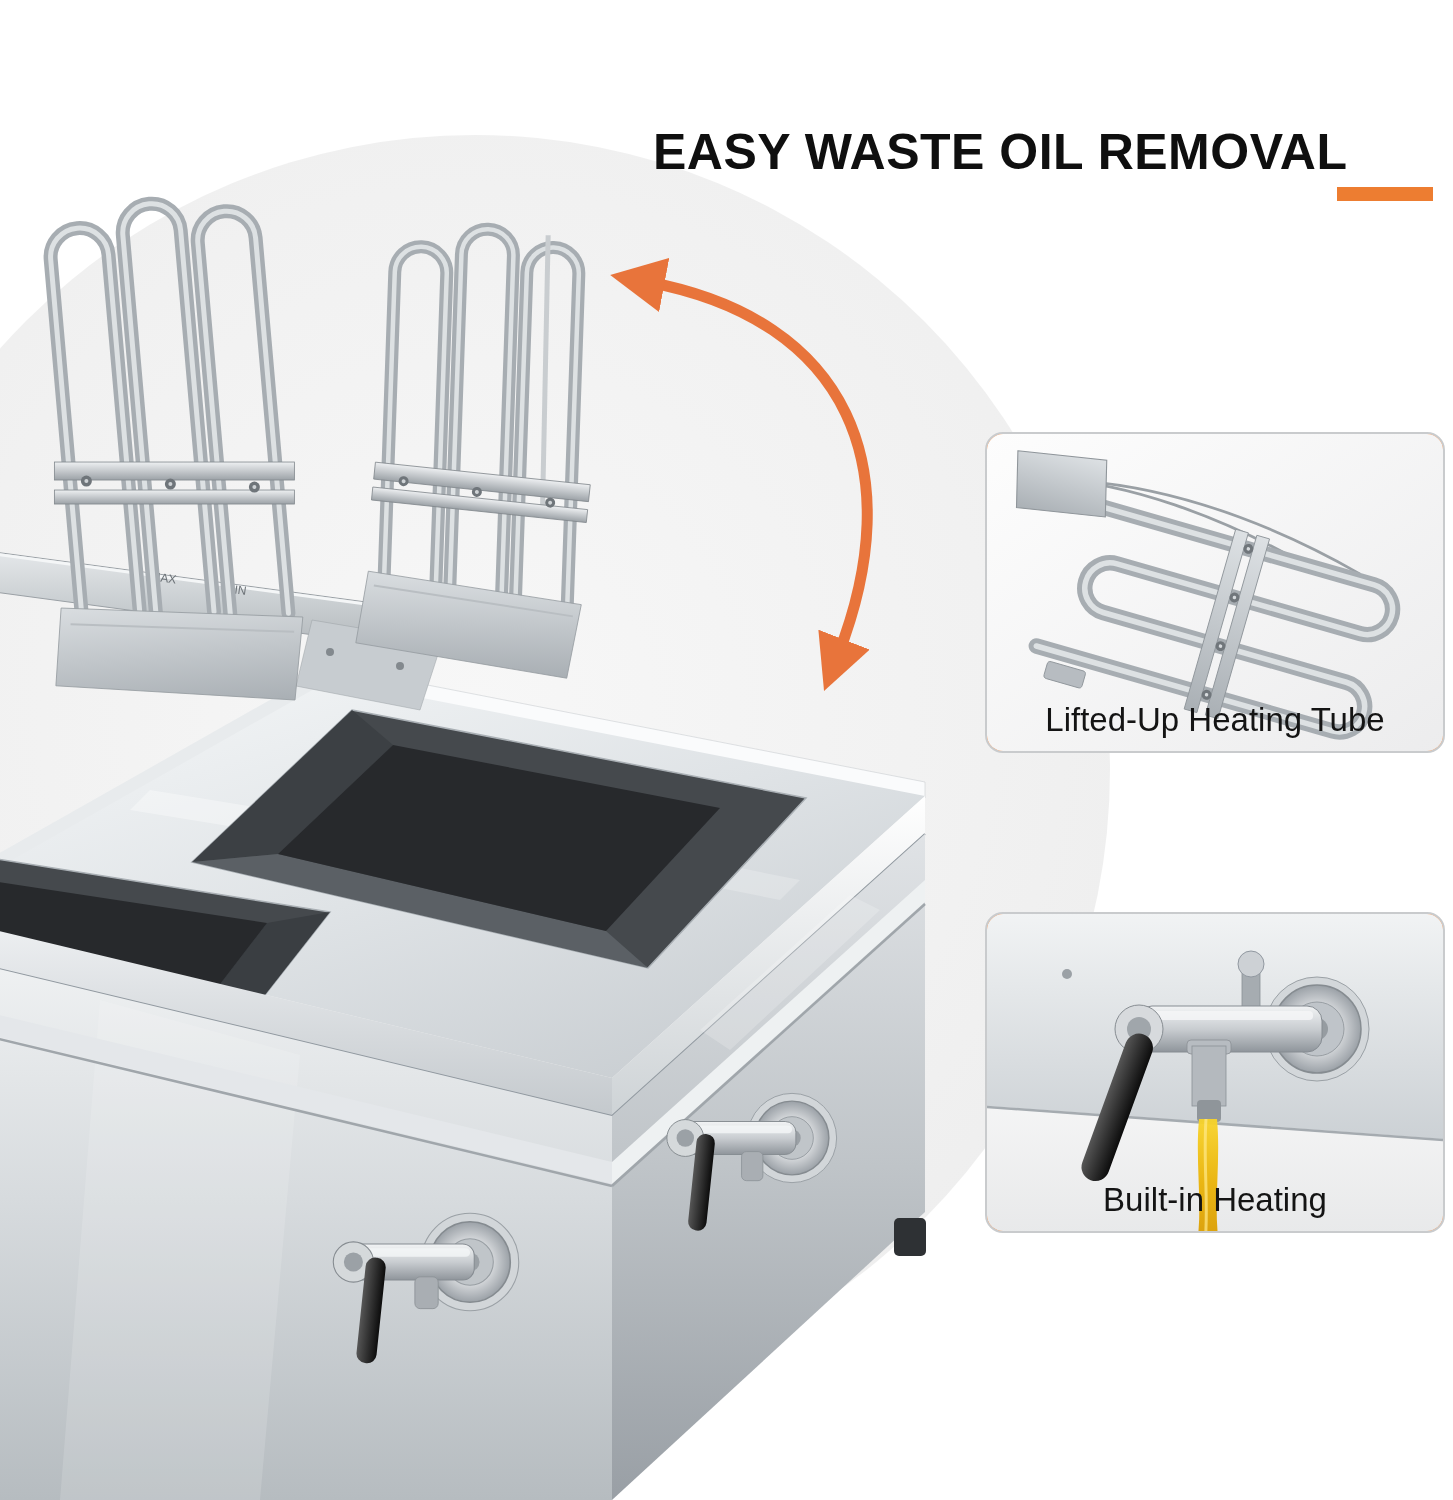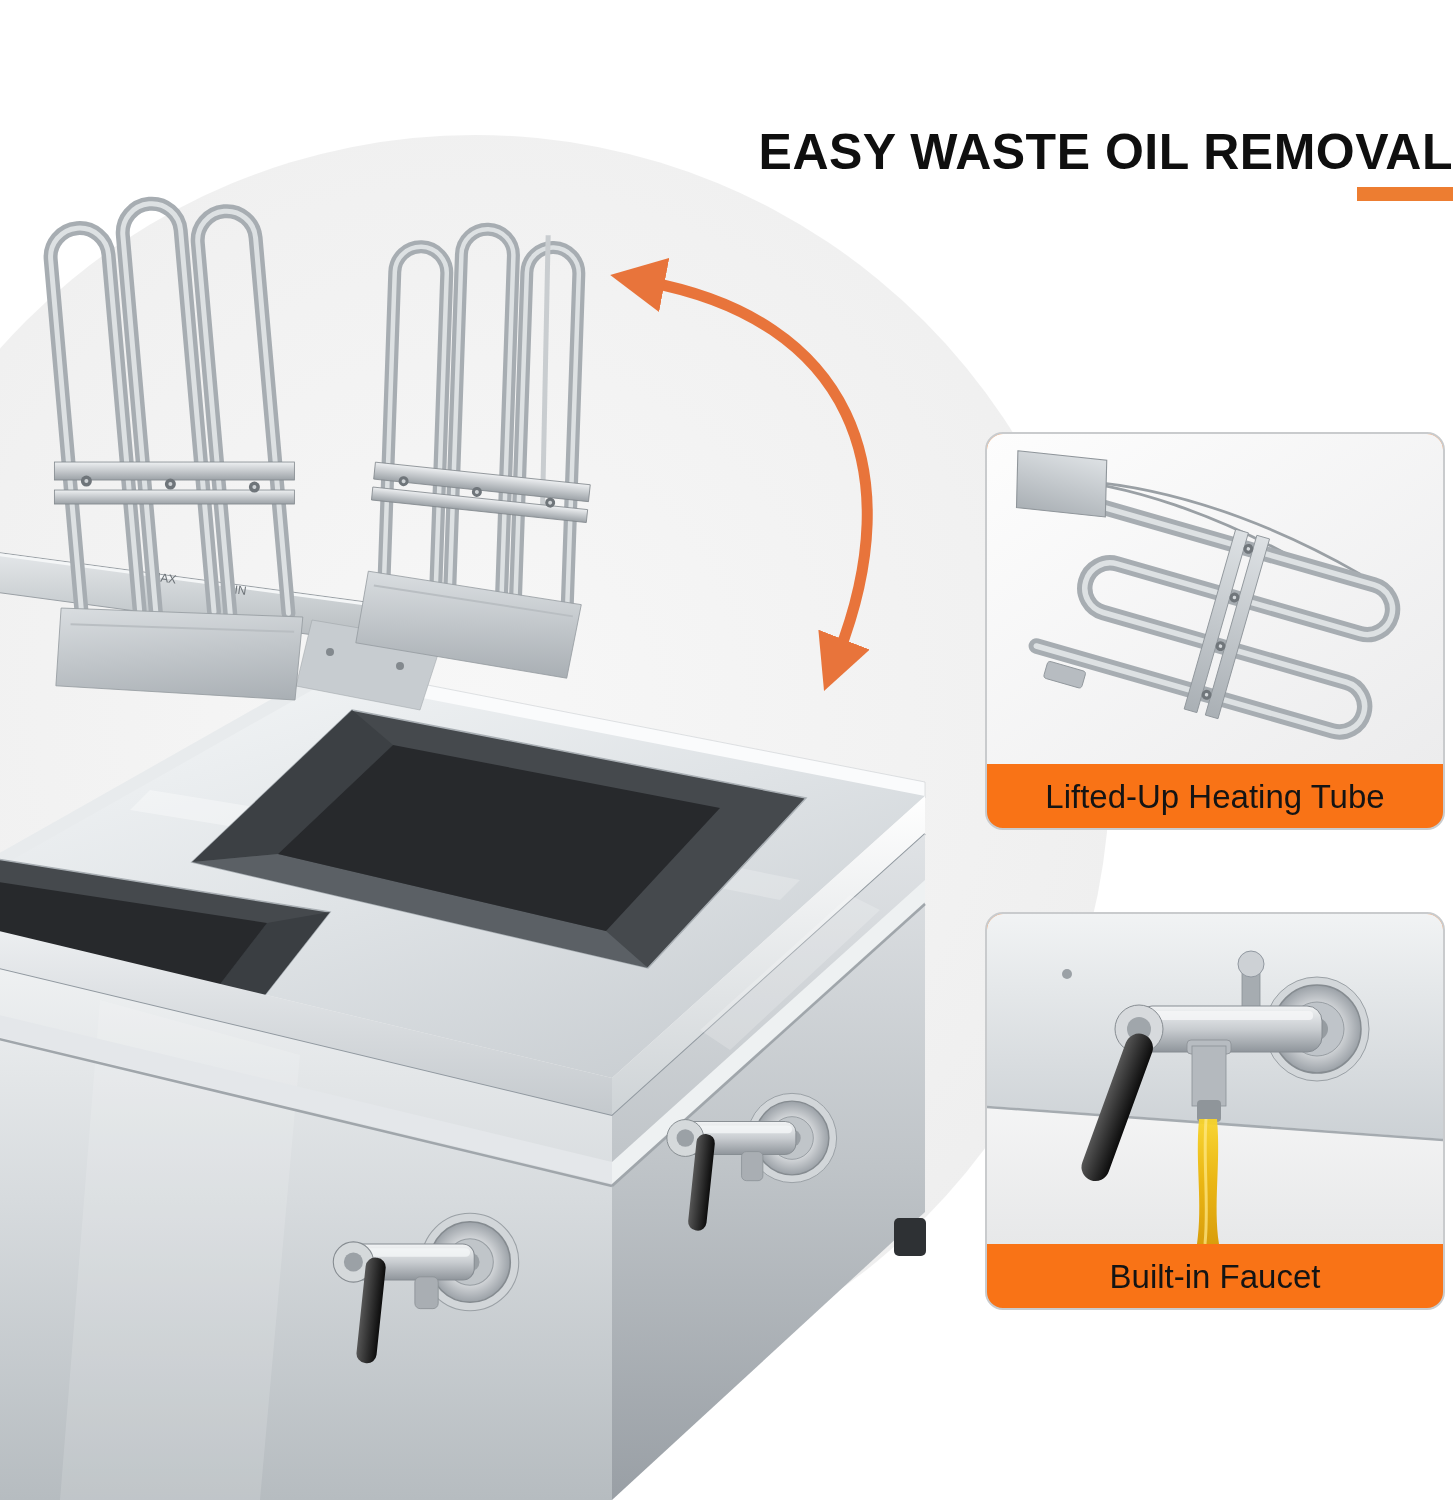--- a/index.html
+++ b/index.html
@@ -7,33 +7,33 @@
     position:relative;width:1453px;height:1500px;overflow:hidden;background:#ffffff;
     font-family:"Liberation Sans", sans-serif;
   }
   .bg-circle{
     position:absolute;left:-160px;top:135px;width:1270px;height:1270px;border-radius:50%;
     background:radial-gradient(circle at 50% 45%, #f7f7f7 0%, #f1f1f1 55%, #ebebeb 100%);
   }
   .fryer-svg{position:absolute;left:0;top:150px;}
   .arrow-svg{position:absolute;left:0;top:0;pointer-events:none;}
   .header-block{
-    position:absolute;top:126px;right:0;width:780px;text-align:right;
+    position:absolute;top:126px;right:20px;width:780px;
   }
   .header-block h1{
     margin:0;font-size:50px;font-weight:700;color:#0f0f0f;letter-spacing:0.5px;line-height:1.05;
   }
   .accent-bar{
     width:96px;height:14px;background:#ED7D31;margin:8px 0 0 auto;
   }
   .subtitle{
     margin:20px 0 0 0;font-size:34px;color:#262626;line-height:1.32;
   }
   .card{
-    position:absolute;left:985px;width:460px;height:398px;background:#f97316;
+    position:absolute;left:985px;width:460px;height:321px;background:#f97316;
     border:2px solid #c9cbcd;border-radius:18px;overflow:hidden;box-sizing:border-box;
   }
   .card-1{top:432px;}
   .card-2{top:912px;}
   .card svg{display:block;}
   .caption{
     position:absolute;left:0;bottom:12px;width:100%;text-align:center;
     font-size:33px;color:#141414;
   }
 </style>
@@ -304,16 +304,16 @@
         <circle cx="152" cy="115" r="24" fill="#d7dadd" stroke="#878d92" stroke-width="1"></circle>
         <circle cx="152" cy="115" r="12" fill="#a0a6ab"></circle>
         <rect x="140" y="120" width="28" height="155" rx="14" fill="url(#gHandle2)" transform="rotate(20 154 128)"></rect>
       </g>
 
       <g>
         <path d="M 212,205 C 208,250 216,290 210,330 L 232,330 C 226,290 234,250 230,205 Z" fill="url(#oilGrad)" opacity="0.95"></path>
         <path d="M 219,205 C 216,250 222,290 218,330" fill="none" stroke="#ffe98a" stroke-width="3" opacity="0.7"></path>
       </g>
     </svg>
-    <div class="caption">Built-in Faucet</div>
+    <div class="caption">Built-in Heating</div>
   </div>
 
 </div>
 
 </body></html>

